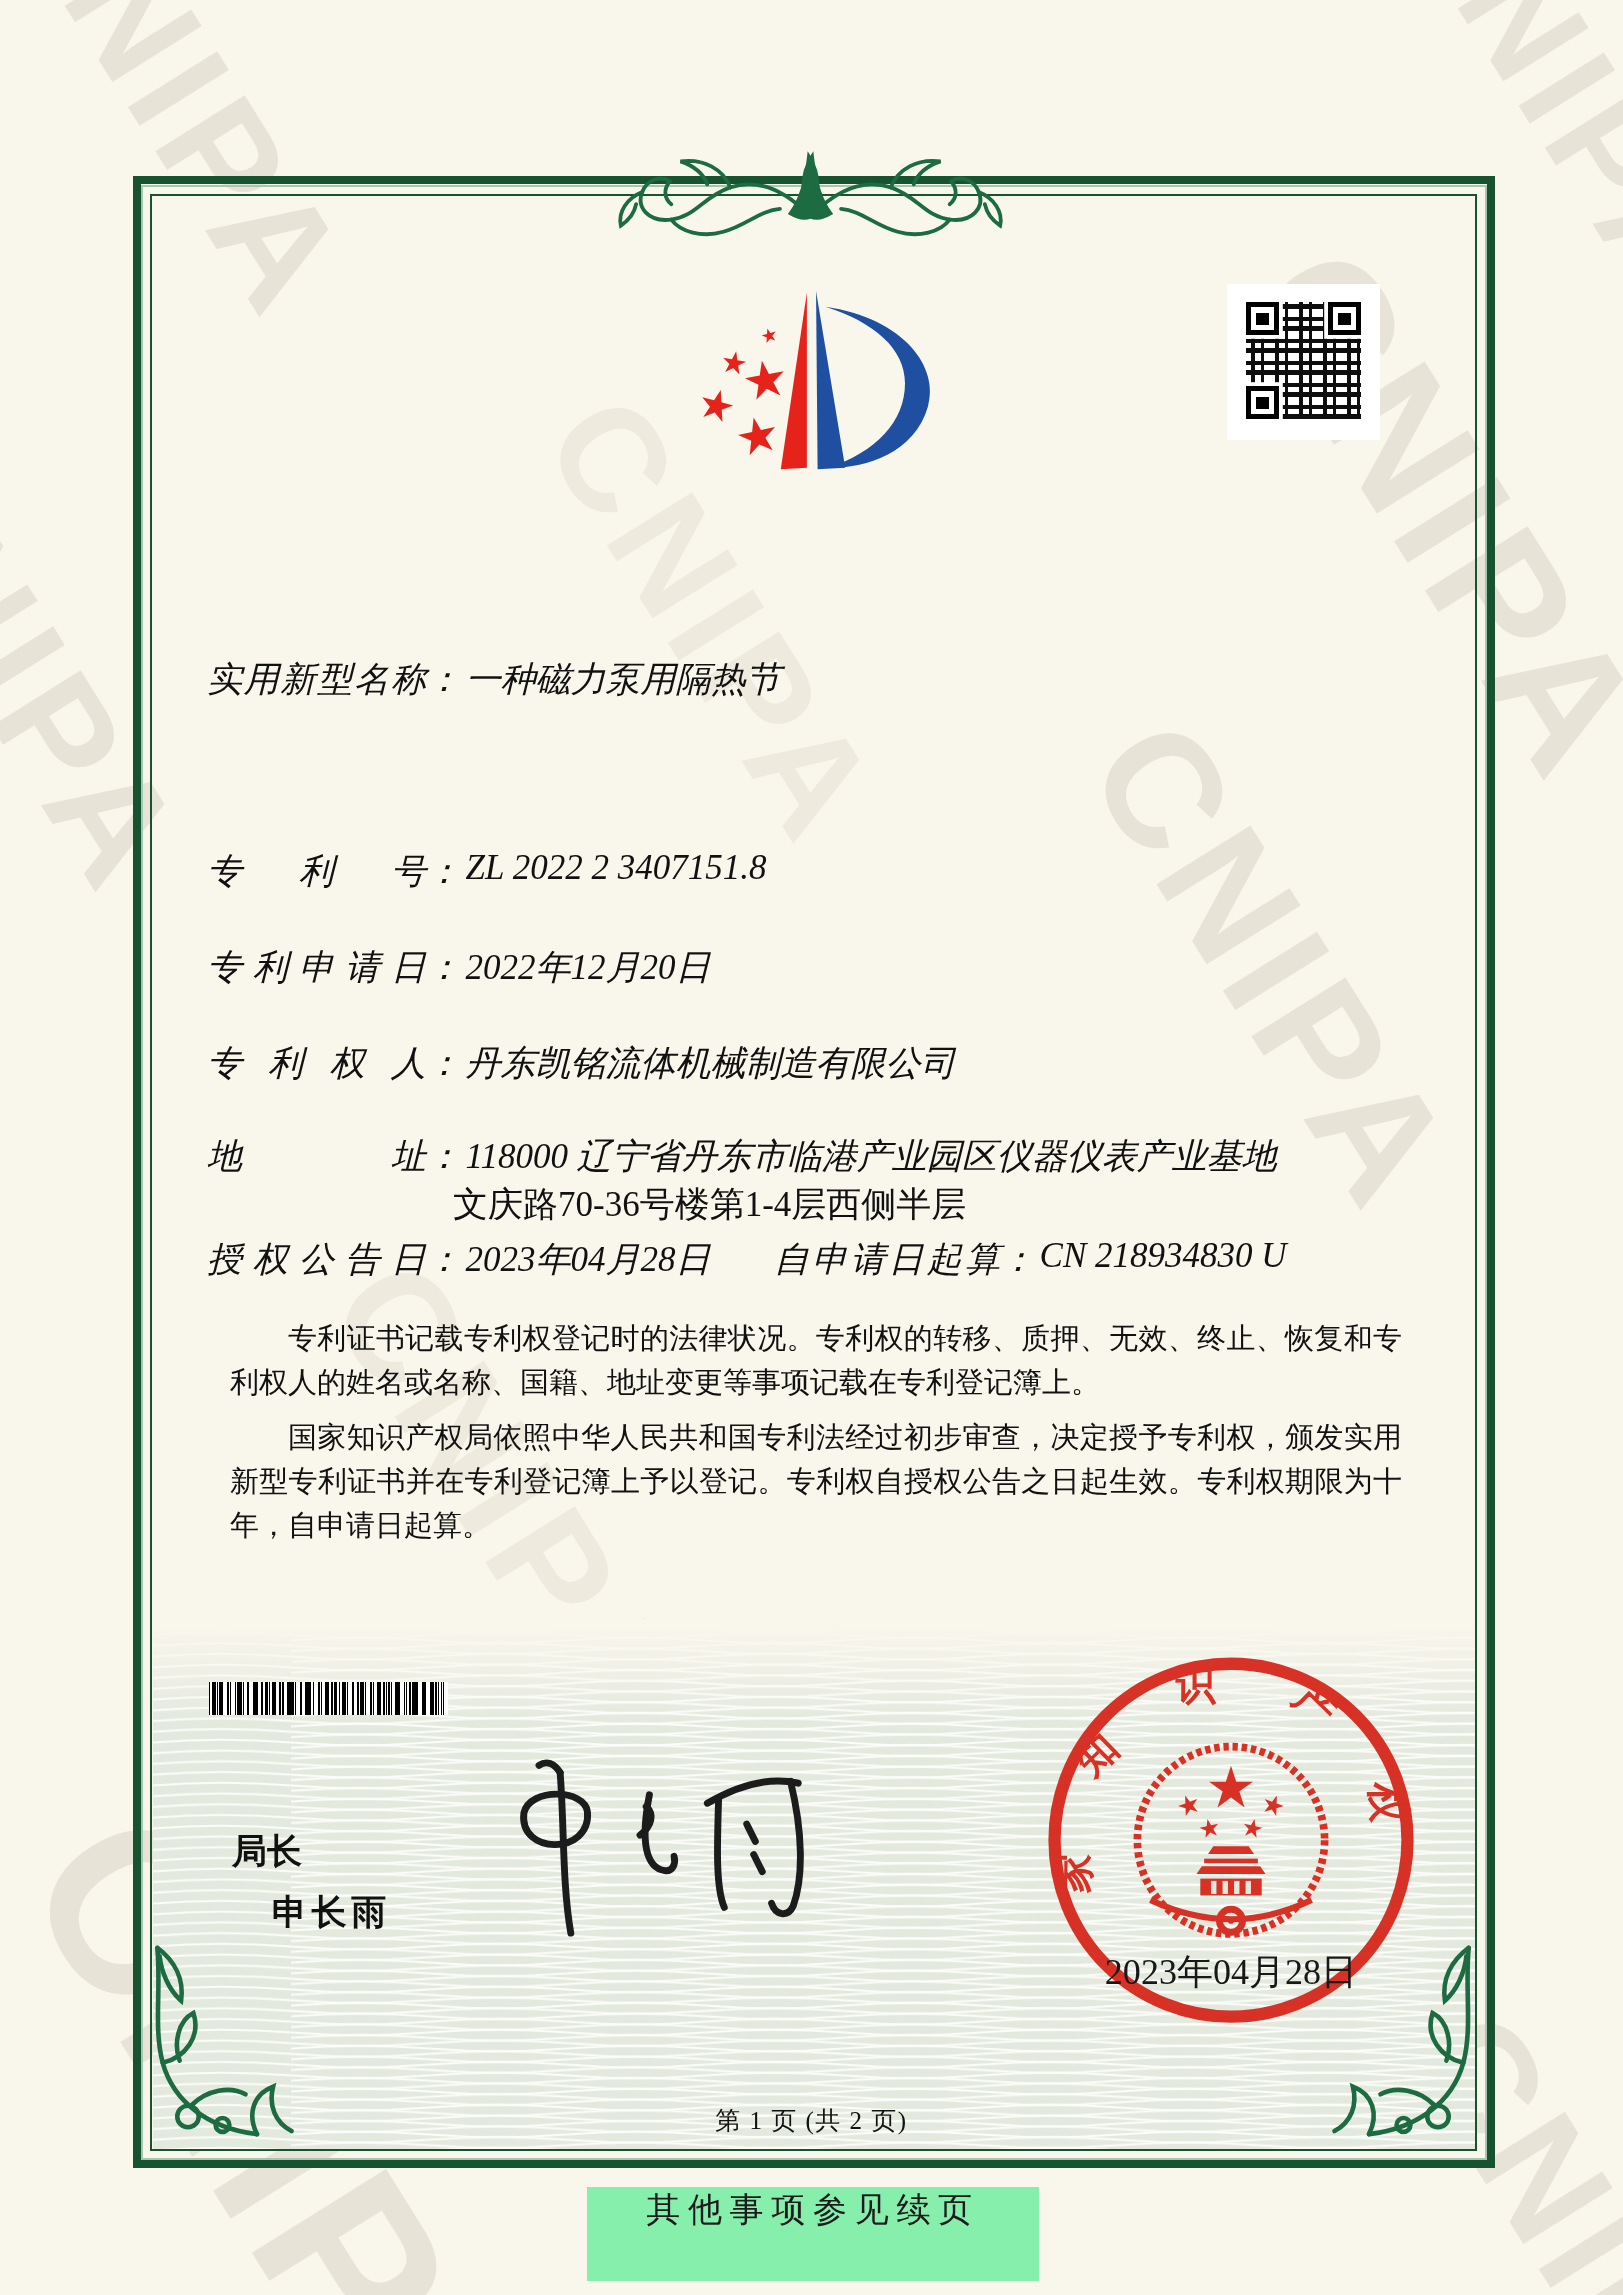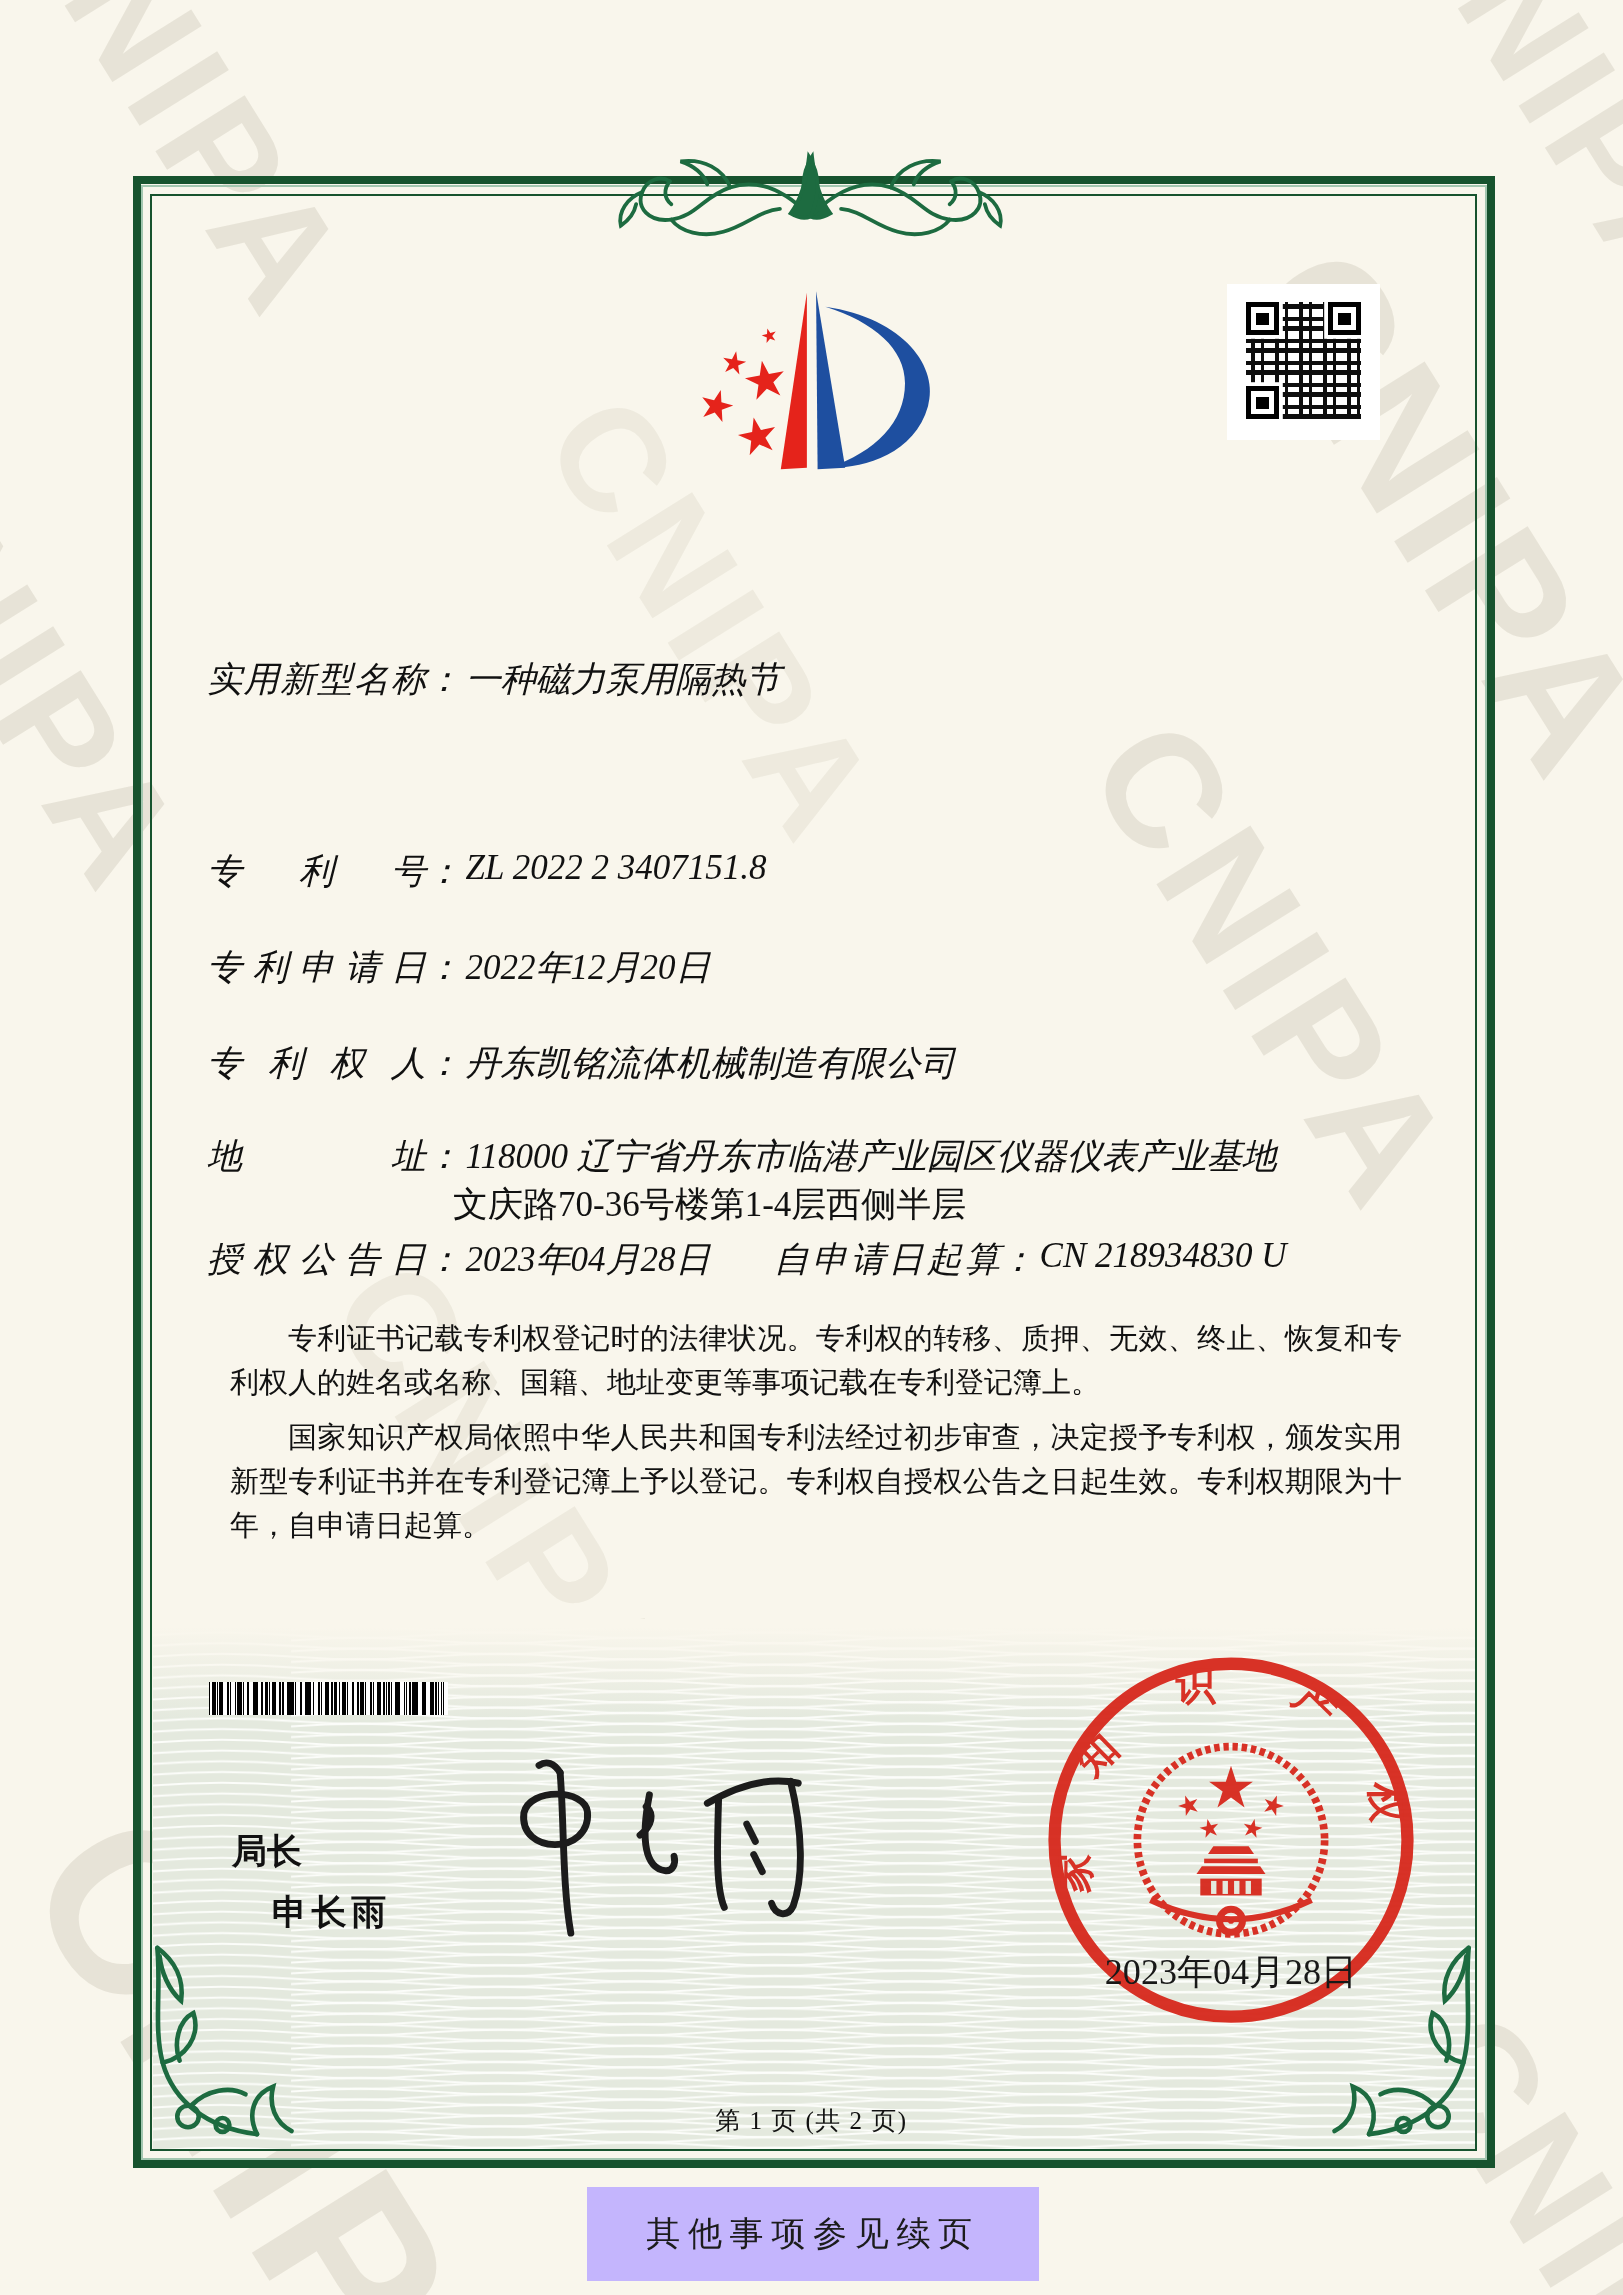--- a/index.html
+++ b/index.html
@@ -54,21 +54,21 @@
       repeating-linear-gradient(90deg,#000 0 1.5px,transparent 1.5px 4.6px,#000 4.6px 7px,transparent 7px 8.4px,#000 8.4px 9.2px,transparent 9.2px 13px),
       repeating-linear-gradient(90deg,transparent 0 3.1px,#000 3.1px 4.6px,transparent 4.6px 10px,#000 10px 14px,transparent 14px 17.6px);}
   
   .sig-title{left:232px;top:1828px;font-size:35px;font-weight:bold;font-family:"Liberation Sans","DejaVu Sans",sans-serif;}
   .sig-name{left:232px;top:1889px;font-size:35px;font-weight:bold;font-family:"Liberation Sans","DejaVu Sans",sans-serif;letter-spacing:4.6px;margin-left:40px;}
   .sig-svg{left:491px;top:1748px;}
   
   .seal{left:1043px;top:1653px;opacity:.95;}
   
   .page-info{left:0;top:2104px;width:1623px;text-align:center;font-size:25px;letter-spacing:1.5px;}
-  .note-box{left:587px;top:2187px;width:452px;height:94px;background:#c4b5fd;display:flex;align-items:center;justify-content:center;}
+  .note-box{left:587px;top:2187px;width:452px;height:94px;background:#86efac;display:flex;justify-content:center;}
   .note-text{font-size:34px;letter-spacing:7.7px;color:#1c1c1c;}
   .decor{pointer-events:none;}
 </style>
 </head>
 <body>
 
 <div id="page">
 
   <svg width="0" height="0" style="position:absolute">
     <defs>

